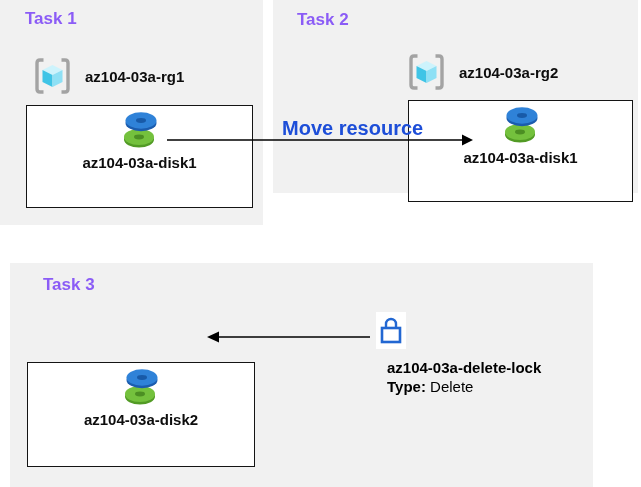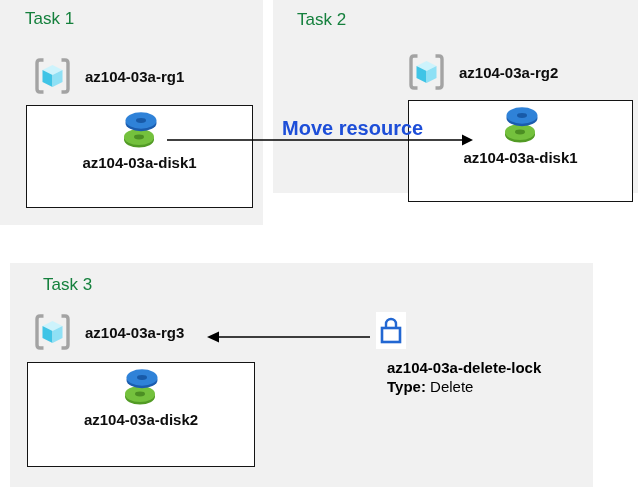--- a/index.html
+++ b/index.html
@@ -4,21 +4,21 @@
 <style>
   html,body{margin:0;padding:0;background:#fff;}
   #canvas{
     position:relative;width:641px;height:487px;background:#ffffff;
     font-family:"Liberation Sans",sans-serif;overflow:hidden;
   }
   .panel{position:absolute;background:#f1f1f1;}
   #panel-task1{left:0;top:0;width:263px;height:225px;}
   #panel-task2{left:273px;top:0;width:365px;height:193px;}
   #panel-task3{left:10px;top:263px;width:583px;height:224px;}
-  .task-title{position:absolute;font-weight:400;font-size:17px;color:#15803d;white-space:nowrap;}
+  .task-title{position:absolute;font-weight:700;font-size:17px;color:#8b5cf6;white-space:nowrap;}
   .rg-row{position:absolute;display:flex;align-items:center;}
   .rg-label{font-weight:700;font-size:15px;color:#0d0d0d;margin-left:13px;white-space:nowrap;}
   .resource-box{
     position:absolute;background:#ffffff;border:1.5px solid #141414;box-sizing:border-box;
     display:flex;flex-direction:column;align-items:center;padding-top:4px;
   }
   .resource-label{font-weight:700;font-size:15px;color:#0d0d0d;margin-top:4px;white-space:nowrap;}
   .arrow-overlay{position:absolute;left:0;top:0;width:641px;height:487px;pointer-events:none;}
   .move-label{position:absolute;left:282px;top:117px;font-weight:700;font-size:20px;color:#1d4ed8;white-space:nowrap;}
   .lock-row{position:absolute;left:376px;top:312px;display:flex;align-items:flex-start;flex-direction:column;}
@@ -82,30 +82,20 @@
         <ellipse cx="18" cy="10.5" rx="15.5" ry="8.2" fill="#2f82d8"></ellipse>
         <ellipse cx="18" cy="10.5" rx="5" ry="2.4" fill="#185aa8"></ellipse>
       </svg>
       <span class="resource-label">az104-03a-disk1</span>
     </div>
   </div>
 
   <div class="panel" id="panel-task3">
     <div class="task-title" style="left:25px;top:12px;margin-left:8px;">Task 3</div>
 
-    <div class="rg-row" style="left:23px;top:50px;">
-      <svg width="39" height="38" viewBox="0 0 38 38">
-        <path d="M10 3 H6.5 Q3.5 3 3.5 6 V32 Q3.5 35 6.5 35 H10" stroke="#a3a3a3" stroke-width="3.4" fill="none"></path>
-        <path d="M28 3 H31.5 Q34.5 3 34.5 6 V32 Q34.5 35 31.5 35 H28" stroke="#a3a3a3" stroke-width="3.4" fill="none"></path>
-        <polygon points="19,8 29,13 19,18 9,13" fill="#cdf3fc"></polygon>
-        <polygon points="9,13 19,18 19,30 9,25" fill="#3fc4e6"></polygon>
-        <polygon points="19,18 29,13 29,25 19,30" fill="#8ee0f5"></polygon>
-      </svg>
-      <span class="rg-label">az104-03a-rg3</span>
-    </div>
 
     <div class="resource-box" style="left:17px;top:99px;width:228px;height:105px;">
       <svg width="34" height="40" viewBox="0 0 34 40">
         <ellipse cx="16" cy="29.5" rx="15" ry="8" fill="#529b25"></ellipse>
         <ellipse cx="16" cy="27" rx="15" ry="8" fill="#74c13d"></ellipse>
         <ellipse cx="16" cy="27" rx="5" ry="2.4" fill="#4c8f23"></ellipse>
         <ellipse cx="18" cy="13" rx="15.5" ry="8.2" fill="#1b5cae"></ellipse>
         <ellipse cx="18" cy="10.5" rx="15.5" ry="8.2" fill="#2f82d8"></ellipse>
         <ellipse cx="18" cy="10.5" rx="5" ry="2.4" fill="#185aa8"></ellipse>
       </svg>

